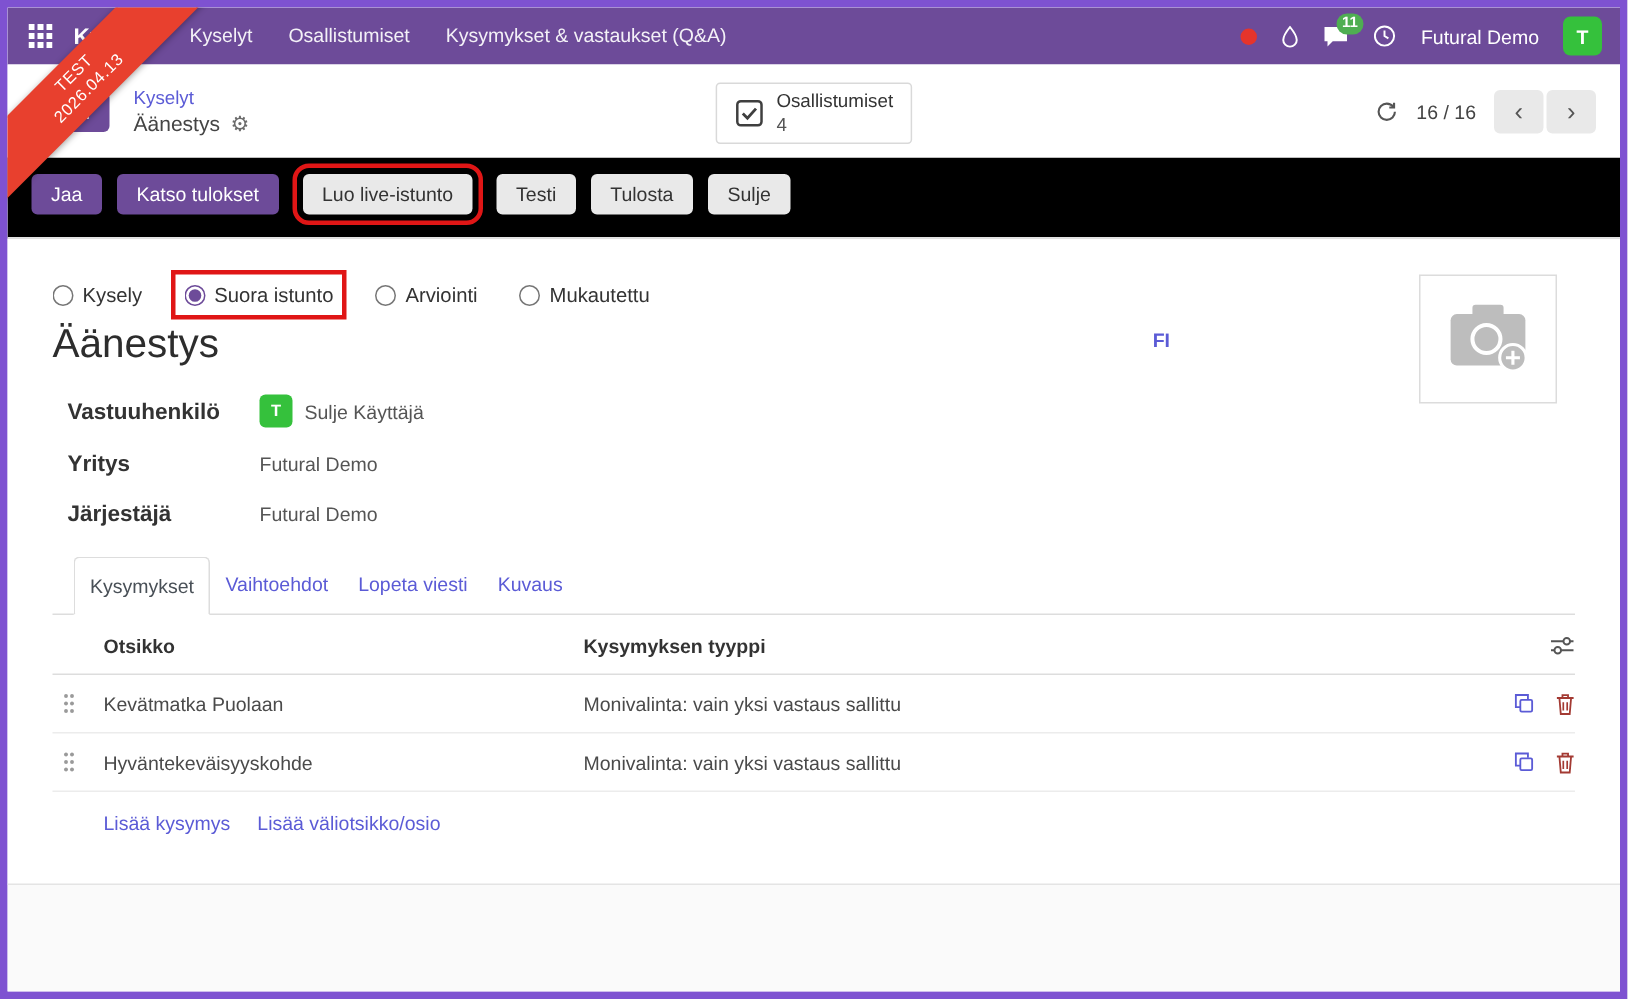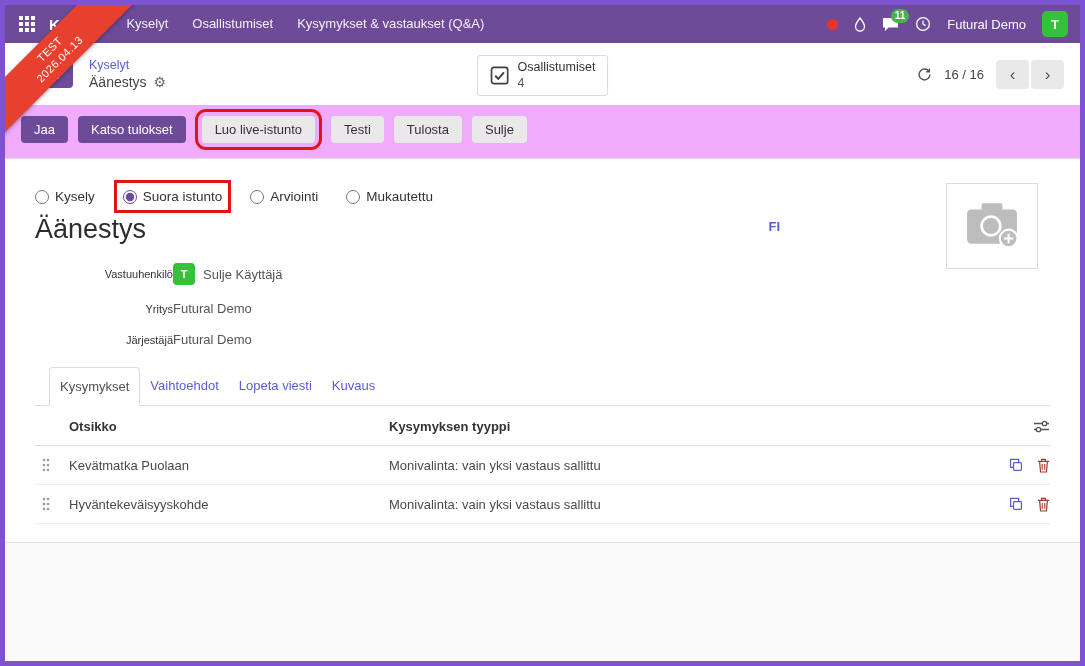--- a/index.html
+++ b/index.html
@@ -37,39 +37,39 @@
   .stat-button{position:absolute;left:50%;transform:translateX(-50%);top:12px;display:flex;align-items:center;gap:9px;border:1px solid #d9d9d9;border-radius:3px;background:#fff;padding:4px 12px;cursor:pointer;}
   .stat-texts{display:flex;flex-direction:column;align-items:flex-start;line-height:1.25;}
   .stat-label{font-size:12.5px;color:#333;}
   .stat-value{font-size:12.5px;color:#555;}
   .pager{margin-left:auto;display:flex;align-items:center;gap:12px;}
   .pager-count{font-size:13px;color:#444;cursor:pointer;}
   .pager-btns{display:flex;gap:2px;}
   .pager-btn{width:33px;height:29px;background:#e9e9e9;border:none;border-radius:4px;font-size:17px;color:#555;cursor:pointer;line-height:1;}
 
   
-  .actions-row{flex:0 0 54px;display:flex;align-items:center;gap:10px;padding:8px 16px 12px;border-bottom:1px solid #e2e2e2;background:#f0abfc;}
+  .actions-row{flex:0 0 54px;display:flex;align-items:center;gap:10px;padding:8px 16px 12px;border-bottom:1px solid #e2e2e2;background:#000000;}
   .highlight-red{outline:3px solid #e01616;outline-offset:4px;margin:0 6px;}
 
   
   .content{flex:1;background:#fafafa;display:flex;flex-direction:column;overflow:hidden;}
   .sheet{background:#fff;border-bottom:1px solid #e4e4e4;padding:18px 30px 18px;position:relative;}
 
   .radio-row{display:flex;align-items:center;gap:28px;margin:12px 0 8px;}
   .radio-opt{display:inline-flex;align-items:center;gap:6px;font-size:13.5px;color:#333;cursor:pointer;}
   .radio-opt input{accent-color:#6d4b99;width:14px;height:14px;margin:0;}
   .radio-highlight{outline:3px solid #e01616;outline-offset:6px;}
 
   .lang-badge{position:absolute;top:60px;right:300px;color:#5b5bd6;font-size:13px;font-weight:bold;cursor:pointer;}
   .image-box{position:absolute;top:24px;right:42px;width:92px;height:86px;border:1px solid #dcdcdc;background:#fff;display:flex;align-items:center;justify-content:center;cursor:pointer;}
 
   .survey-title{font-size:27px;color:#2d2d2d;font-weight:400;margin:10px 0 18px;cursor:text;}
 
   .field-row{display:flex;align-items:center;margin:0 0 16px 10px;}
-  .field-label{width:128px;font-size:11px;font-weight:normal;color:#333;flex:0 0 128px;text-align:right;}
+  .field-label{width:128px;font-size:15px;font-weight:bold;color:#333;flex:0 0 128px;}
   .field-value{font-size:13px;color:#555;display:flex;align-items:center;gap:8px;cursor:pointer;}
   .avatar-sm{width:22px;height:22px;border-radius:4px;background:#35c13c;color:#fff;font-weight:bold;font-size:11px;display:flex;align-items:center;justify-content:center;}
 
   
   .tabs{display:flex;margin-top:20px;border-bottom:1px solid #ddd;padding:0 14px;}
   .tab{font-size:13px;padding:11px 10px;text-decoration:none;color:#5b5bd6;position:relative;margin-bottom:-1px;cursor:pointer;}
   .tab.active{background:#fff;border:1px solid #ddd;border-bottom-color:#fff;border-radius:4px 4px 0 0;color:#495057;}
 
   
   .qtable{width:100%;}
@@ -317,18 +317,25 @@
             </button>
             <button class="row-icon">
               <svg width="13" height="15" viewBox="0 0 14 16">
                   <path d="M1 3.5h12M5 3.5V1.5h4v2M2.8 3.5l1 11.5h6.4l1-11.5" fill="none" stroke="#a33a33" stroke-width="1.3"></path>
                   <path d="M5.6 6.5v6M8.4 6.5v6" stroke="#a33a33" stroke-width="1.2"></path>
                 </svg>
             </button>
           </span>
         </div>
 
+        <div class="qgrid qfooter">
+          <span></span>
+          <span class="qfooter-links">
+            <a href="#" class="add-link">Lisää kysymys</a>
+            <a href="#" class="add-link">Lisää väliotsikko/osio</a>
+          </span>
+        </div>
       </div>
 
     </div>
   </div>
 
 </div>
 
 </body></html>

